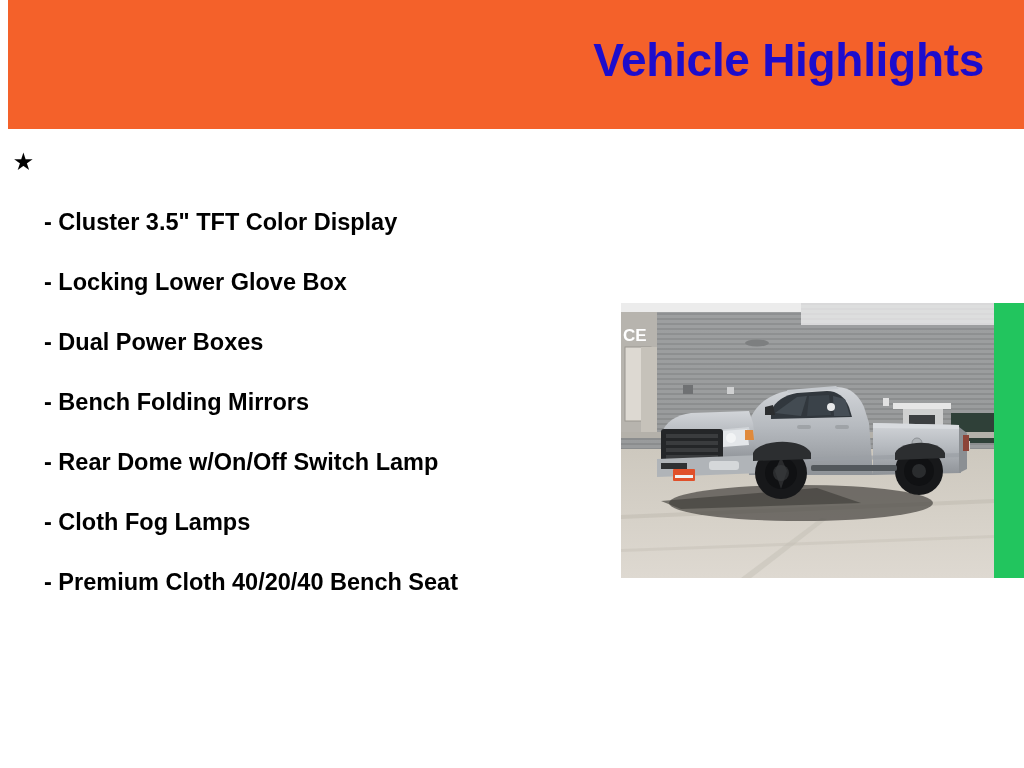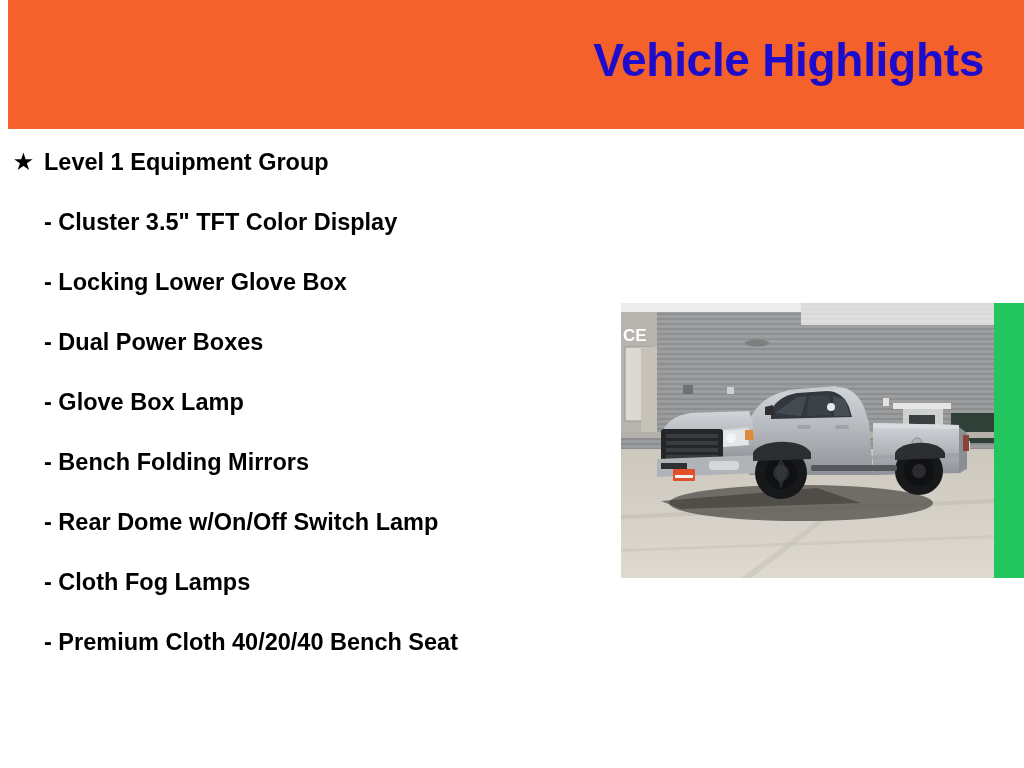--- a/index.html
+++ b/index.html
@@ -110,39 +110,35 @@
 <div id="header-bar">
   <div id="page-title">Vehicle Highlights</div>
 </div>
 
 <div id="content-area">
 
   <ul id="feature-list">
 
     <li class="feature-item level-top">
       <span class="star-bullet">★</span>
-      <span>Level 1 Equipment Group</span>
     </li>
 
     <li class="feature-item level-sub">
       <span>- Cluster 3.5" TFT Color Display</span>
     </li>
 
     <li class="feature-item level-sub">
       <span>- Locking Lower Glove Box</span>
     </li>
 
     <li class="feature-item level-sub">
       <span>- Dual Power Boxes</span>
     </li>
 
 
-    <li class="feature-item level-sub">
-      <span>- Glove Box Lamp</span>
-    </li>
 
     <li class="feature-item level-sub">
       <span>- Bench Folding Mirrors</span>
     </li>
 
     <li class="feature-item level-sub">
       <span>- Rear Dome w/On/Off Switch Lamp</span>
     </li>
 
     <li class="feature-item level-sub">

